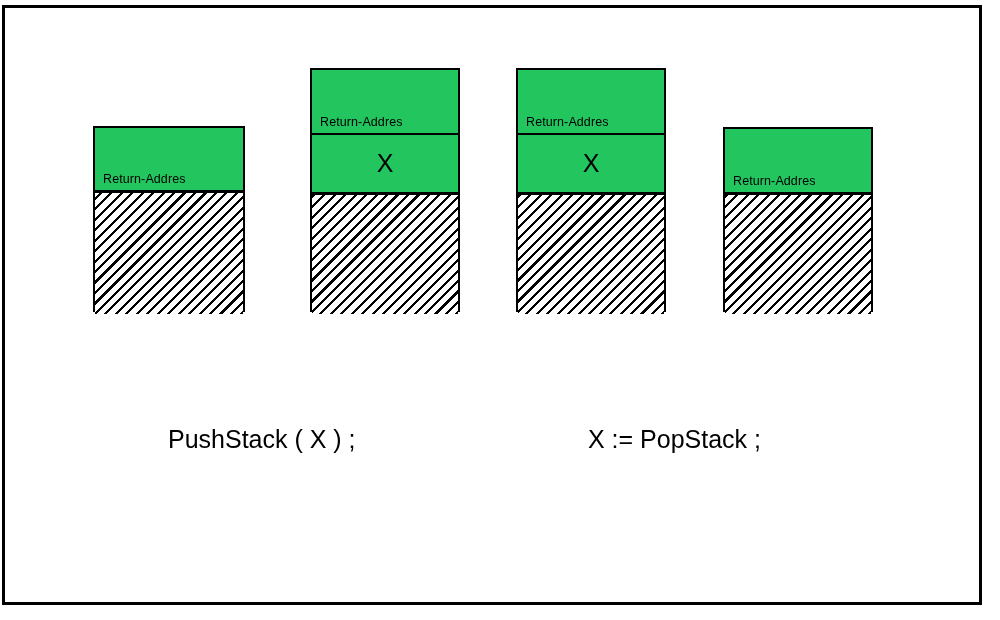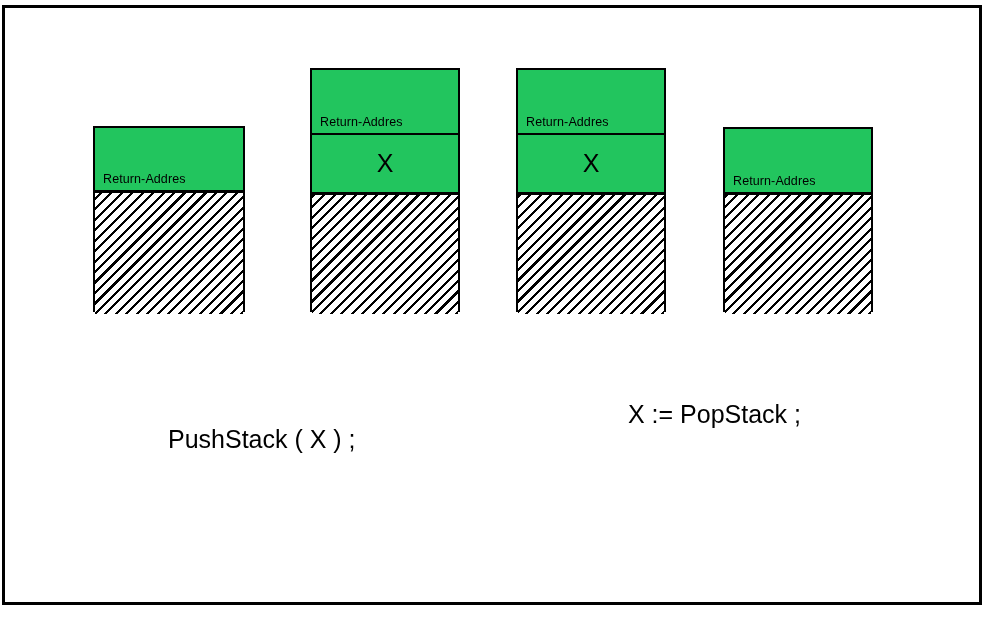--- a/index.html
+++ b/index.html
@@ -134,16 +134,16 @@
         </div>
         <div class="stack" style="left: 718px; top: 119px; width: 150px; height: 185px;">
           <div class="cell cell-divider" style="top: 0px; height: 65px;">
             <span class="cell-label">Return-Addres</span>
           </div>
           <div class="hatch" style="top: 65px; height: 120px;"></div>
         </div>
       </div>
     <div id="captions-layer">
         <div class="caption" style="left: 163px; top: 417px;">PushStack ( X ) ;</div>
-        <div class="caption" style="left: 583px; top: 392px; margin-left: 40px;">X := PopStack ;</div>
+        <div class="caption" style="left: 583px; top: 417px;">X := PopStack ;</div>
       </div>
   </div>
 </div>
 
 </body></html>

